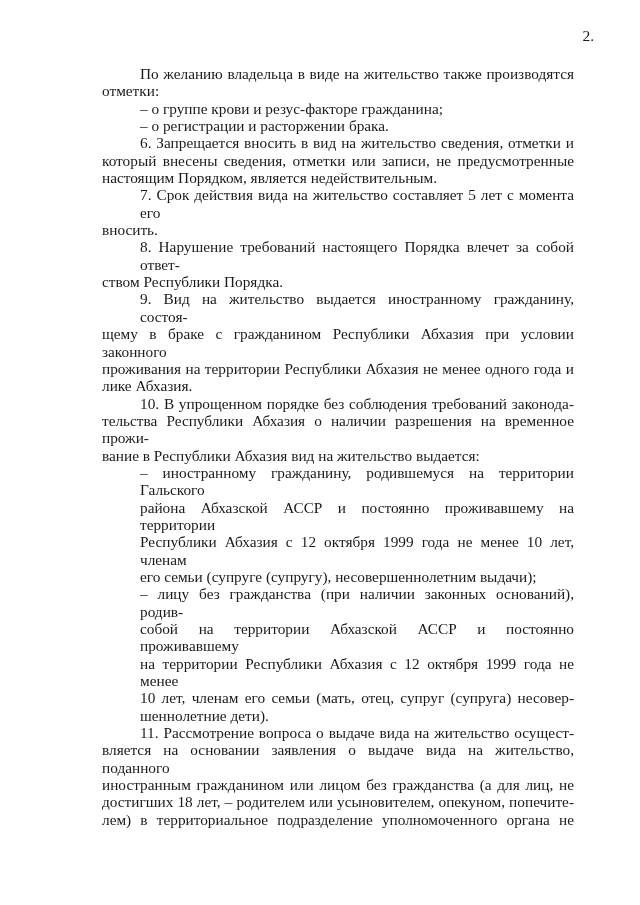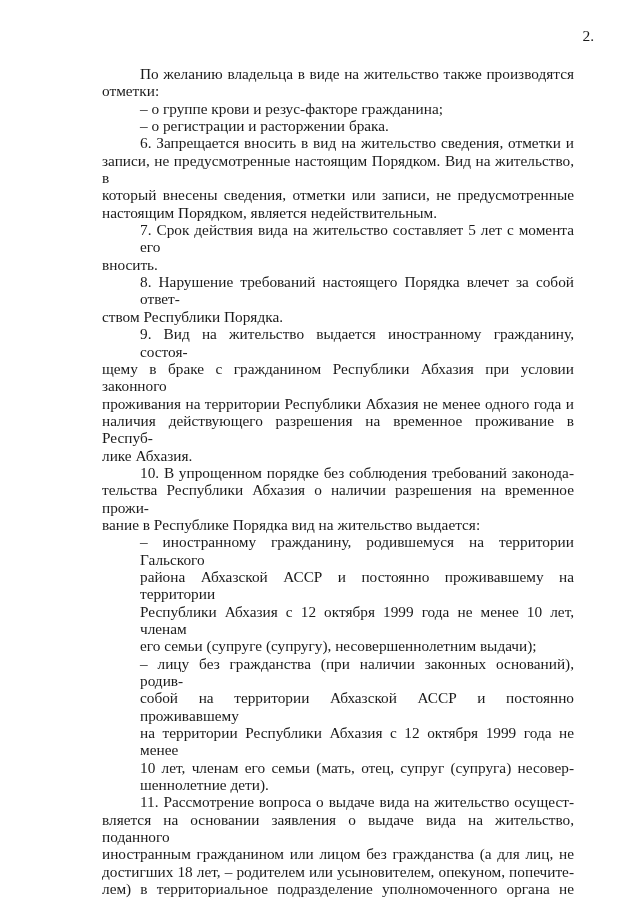--- a/index.html
+++ b/index.html
@@ -26,43 +26,41 @@
       <span class="line last">отметки:</span>
     </div>
     <div>
       <span class="line last" style="padding-left: 38px;">– о группе крови и резус-факторе гражданина;</span>
     </div>
     <div>
       <span class="line last" style="padding-left: 38px;">– о регистрации и расторжении брака.</span>
     </div>
     <div>
       <span class="line" style="padding-left: 38px;">6. Запрещается вносить в вид на жительство сведения, отметки и</span>
-      <span class="line">записи, не предусмотренные настоящим Порядком. Вид на жительство, в</span>
       <span class="line">который внесены сведения, отметки или записи, не предусмотренные</span>
       <span class="line last">настоящим Порядком, является недействительным.</span>
     </div>
     <div>
       <span class="line" style="padding-left: 38px;">7. Срок действия вида на жительство составляет 5 лет с момента его</span>
       <span class="line last">вносить.</span>
     </div>
     <div>
       <span class="line" style="padding-left: 38px;">8. Нарушение требований настоящего Порядка влечет за собой ответ-</span>
       <span class="line last">ством Республики Порядка.</span>
     </div>
     <div>
       <span class="line" style="padding-left: 38px;">9. Вид на жительство выдается иностранному гражданину, состоя-</span>
       <span class="line">щему в браке с гражданином Республики Абхазия при условии законного</span>
       <span class="line">проживания на территории Республики Абхазия не менее одного года и</span>
-      <span class="line">наличия действующего разрешения на временное проживание в Респуб-</span>
       <span class="line last">лике Абхазия.</span>
     </div>
     <div>
       <span class="line" style="padding-left: 38px;">10. В упрощенном порядке без соблюдения требований законода-</span>
       <span class="line">тельства Республики Абхазия о наличии разрешения на временное прожи-</span>
-      <span class="line last">вание в Республике Порядка вид на жительство выдается:</span>
+      <span class="line last">вание в Республики Абхазия вид на жительство выдается:</span>
     </div>
     <div>
       <span class="line" style="padding-left: 38px;">– иностранному гражданину, родившемуся на территории Гальского</span>
       <span class="line" style="padding-left: 38px;">района Абхазской АССР и постоянно проживавшему на территории</span>
       <span class="line" style="padding-left: 38px;">Республики Абхазия с 12 октября 1999 года не менее 10 лет, членам</span>
       <span class="line last" style="padding-left: 38px;">его семьи (супруге (супругу), несовершеннолетним выдачи);</span>
     </div>
     <div>
       <span class="line" style="padding-left: 38px;">– лицу без гражданства (при наличии законных оснований), родив-</span>
       <span class="line" style="padding-left: 38px;">собой на территории Абхазской АССР и постоянно проживавшему</span>

